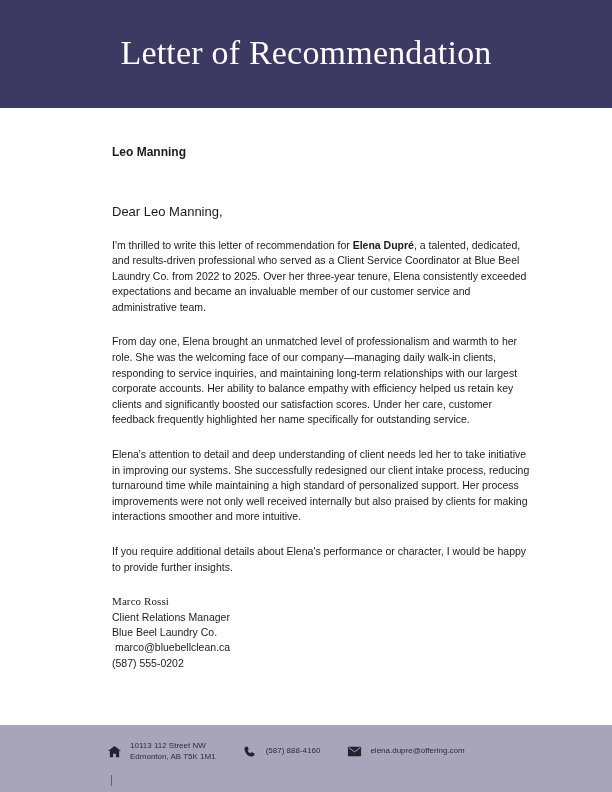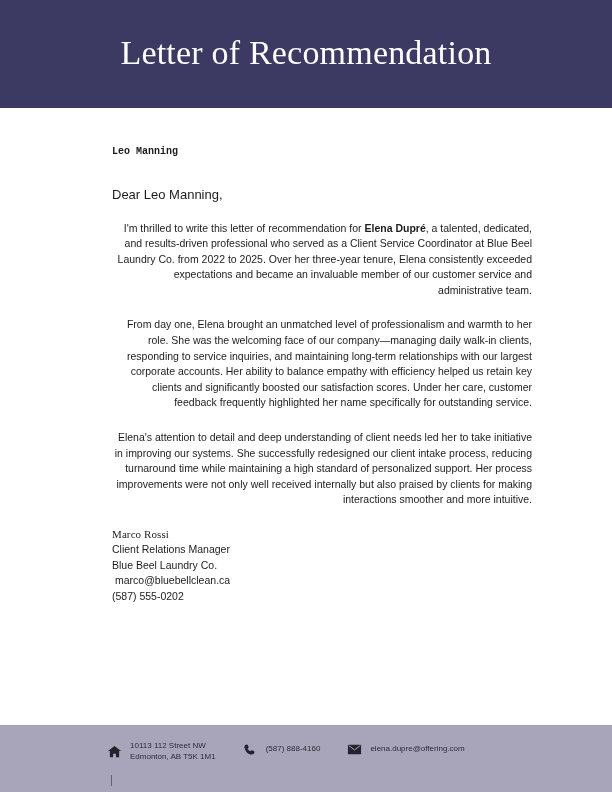--- a/index.html
+++ b/index.html
@@ -59,44 +59,43 @@
   }
 
   .date-line {
     font-size: 10.5px;
     line-height: 14px;
     color: #1c1c1c;
     margin-bottom: 22px;
   }
 
   .recipient {
-    font-size: 10px;
+    font-size: 12px;
     line-height: 14.5px;
-    margin-bottom: 27px;
-    font-family: Liberation Mono, monospace;
+    margin-bottom: 44px;
   }
   .recipient .rec-name {
     font-weight: bold;
     display: block;
   }
   .recipient .rec-line {
     display: block;
   }
 
   .salutation {
     font-size: 13px;
     line-height: 15px;
     margin-bottom: 19px;
   }
 
   p.para {
     font-size: 10.5px;
     line-height: 15.6px;
     margin: 0 0 19px 0;
-    text-align: right;
+    text-align: left;
     color: #1c1c1c;
   }
   p.para b {
     font-weight: bold;
   }
 
   .signoff {
     font-size: 10.5px;
     line-height: 15.4px;
     margin-top: 5px;
@@ -120,21 +119,21 @@
     top: 725px;
     width: 612px;
     height: 67px;
     background: #a8a5bb;
   }
   .footer-inner {
     position: absolute;
     left: 106px;
     top: 16px;
     display: flex;
-    align-items: flex-start;
+    align-items: center;
   }
   .contact {
     display: flex;
     align-items: center;
     margin-right: 26px;
   }
   .contact .ficon {
     display: inline-flex;
     align-items: center;
     justify-content: center;
@@ -179,20 +178,21 @@
 
       <div class="salutation">Dear Leo Manning,</div>
 
       <p class="para"><span>I'm thrilled to write this letter of recommendation for </span><b>Elena Dupré</b><span>, a talented, dedicated, and results-driven professional who served as a Client Service Coordinator at Blue Beel Laundry Co. from 2022 to 2025. Over her three-year tenure, Elena consistently exceeded expectations and became an invaluable member of our customer service and administrative team.</span></p>
 
       <p class="para">From day one, Elena brought an unmatched level of professionalism and warmth to her role. She was the welcoming face of our company—managing daily walk-in clients, responding to service inquiries, and maintaining long-term relationships with our largest corporate accounts. Her ability to balance empathy with efficiency helped us retain key clients and significantly boosted our satisfaction scores. Under her care, customer feedback frequently highlighted her name specifically for outstanding service.</p>
 
       <p class="para">Elena's attention to detail and deep understanding of client needs led her to take initiative in improving our systems. She successfully redesigned our client intake process, reducing turnaround time while maintaining a high standard of personalized support. Her process improvements were not only well received internally but also praised by clients for making interactions smoother and more intuitive.</p>
 
 
+      <p class="para">If you require additional details about Elena's performance or character, I would be happy to provide further insights.</p>
 
       <div class="signoff">
         <span class="sig-script">Marco Rossi</span>
         <span class="sig-line">Client Relations Manager</span>
         <span class="sig-line">Blue Beel Laundry Co.</span>
         <span class="sig-email">marco@bluebellclean.ca</span>
         <span class="sig-line">(587) 555-0202</span>
       </div>
 
     </div>

